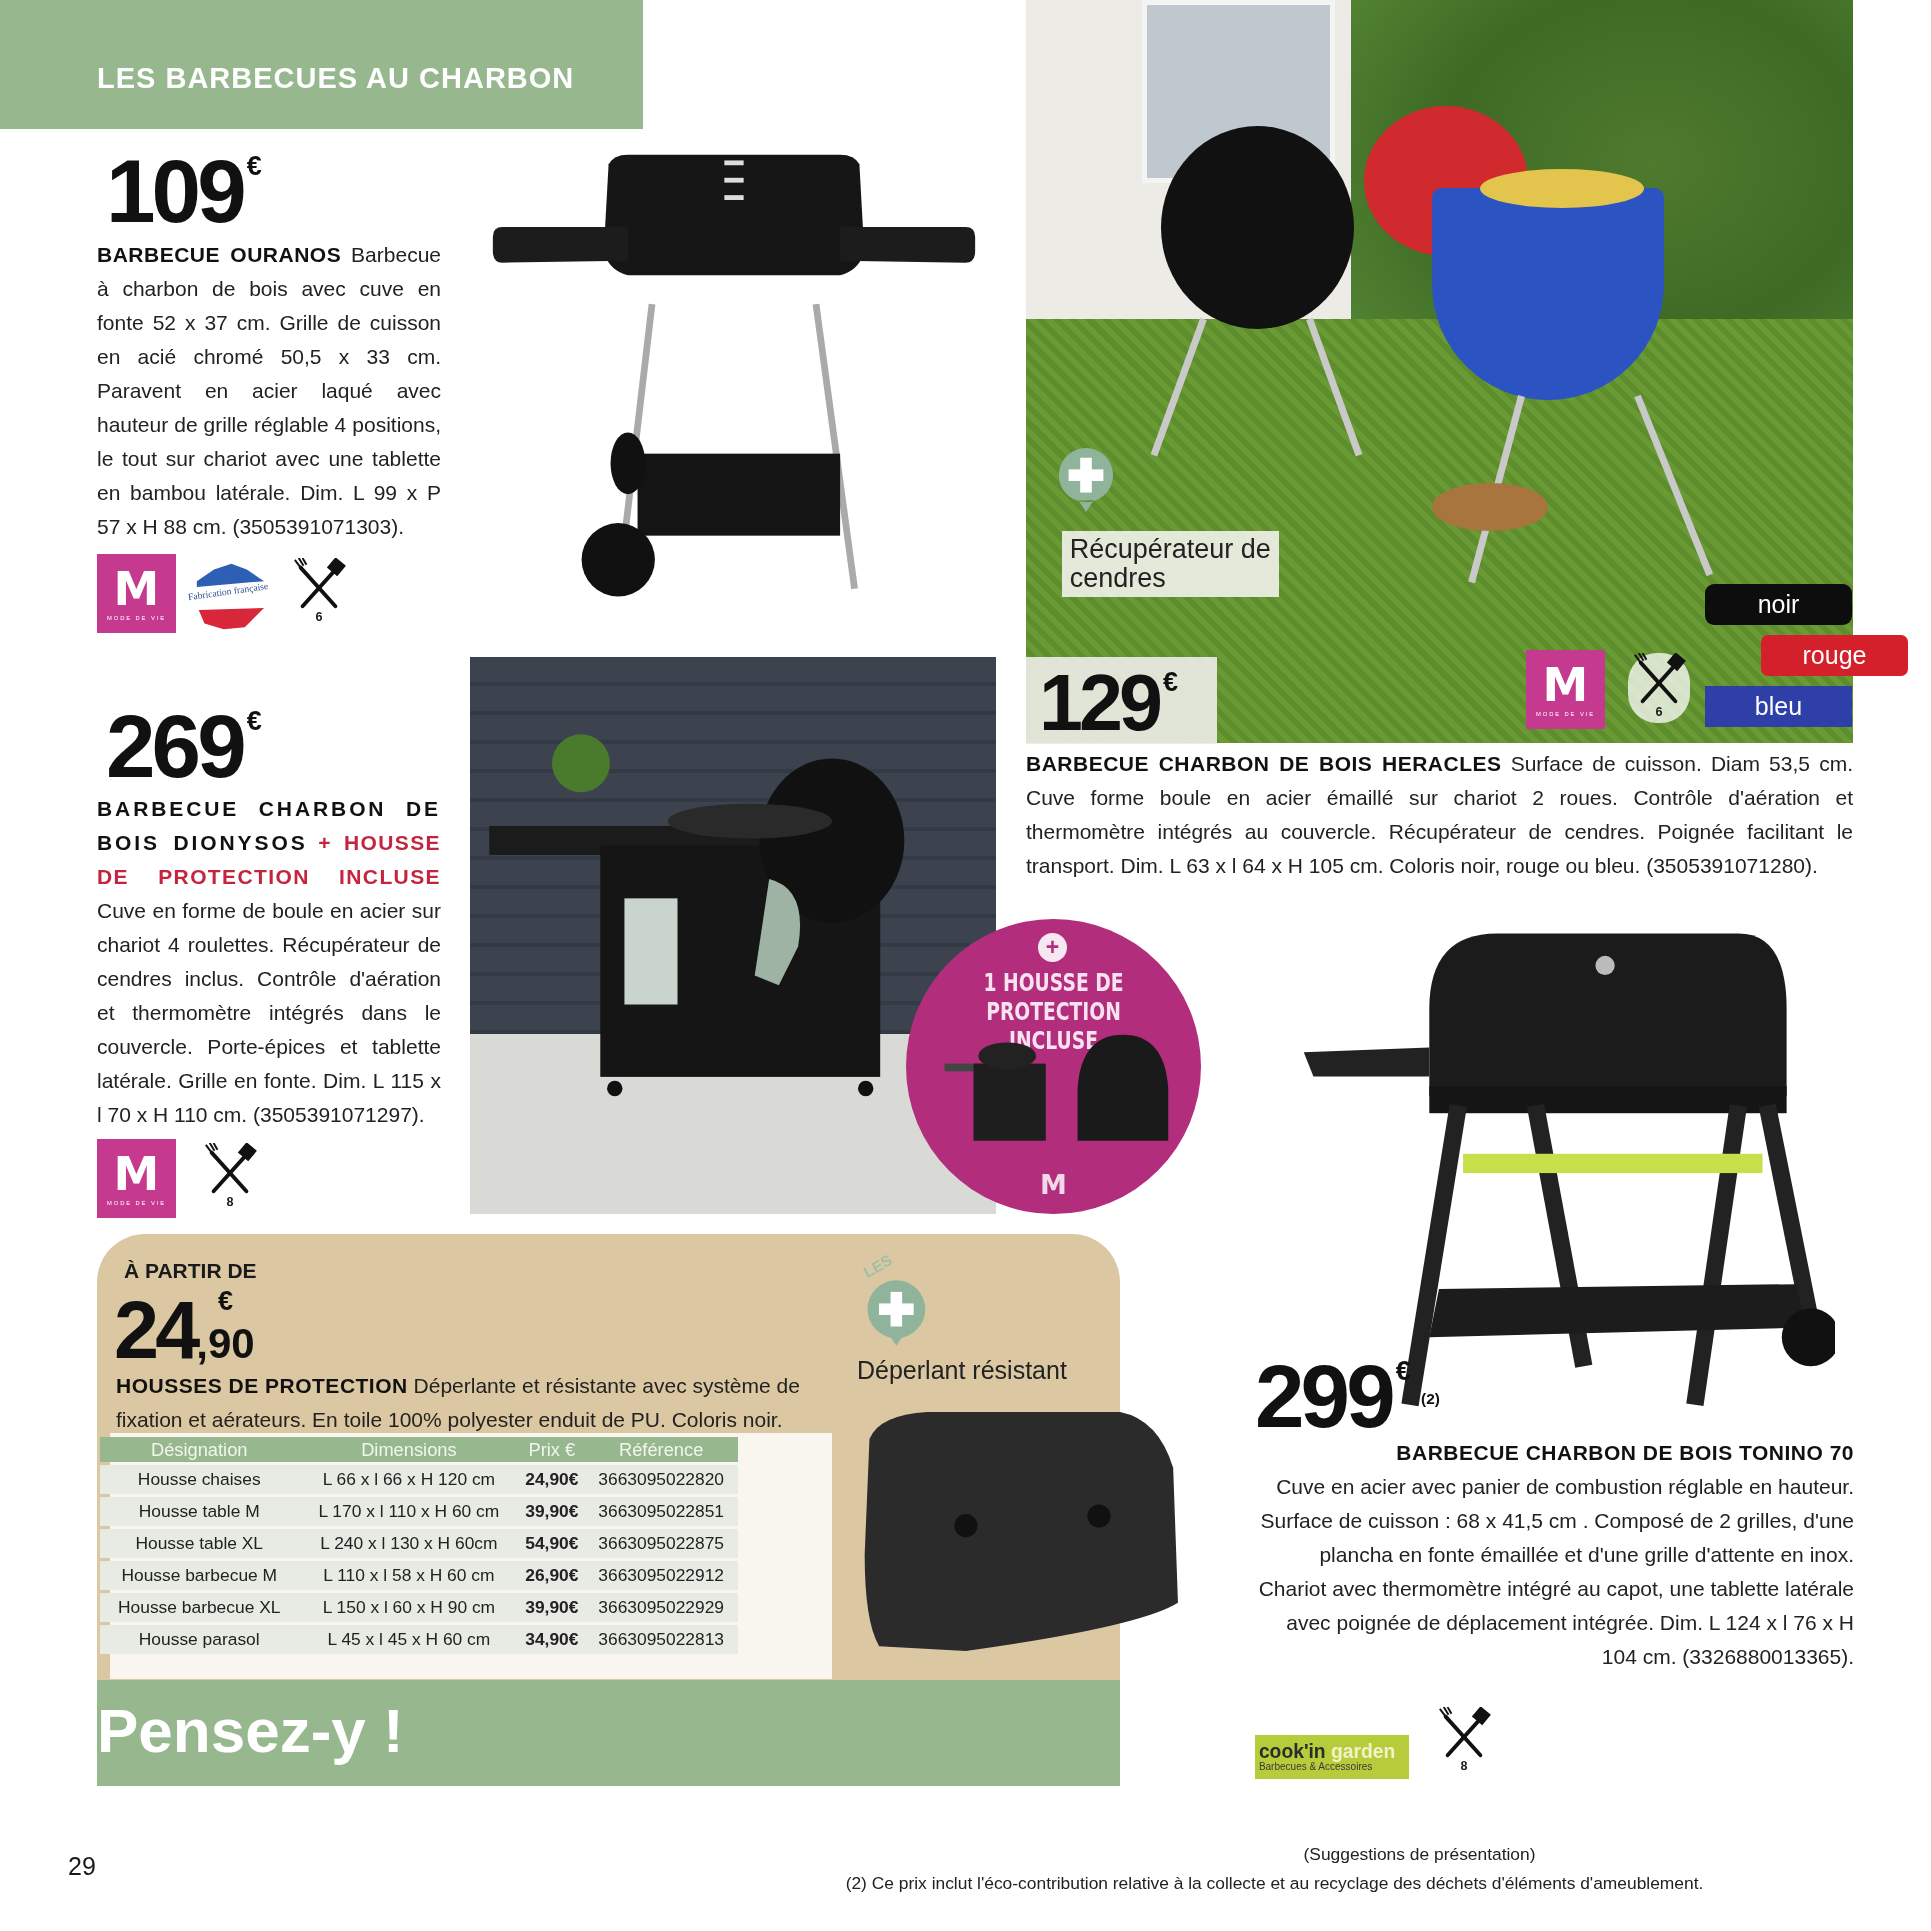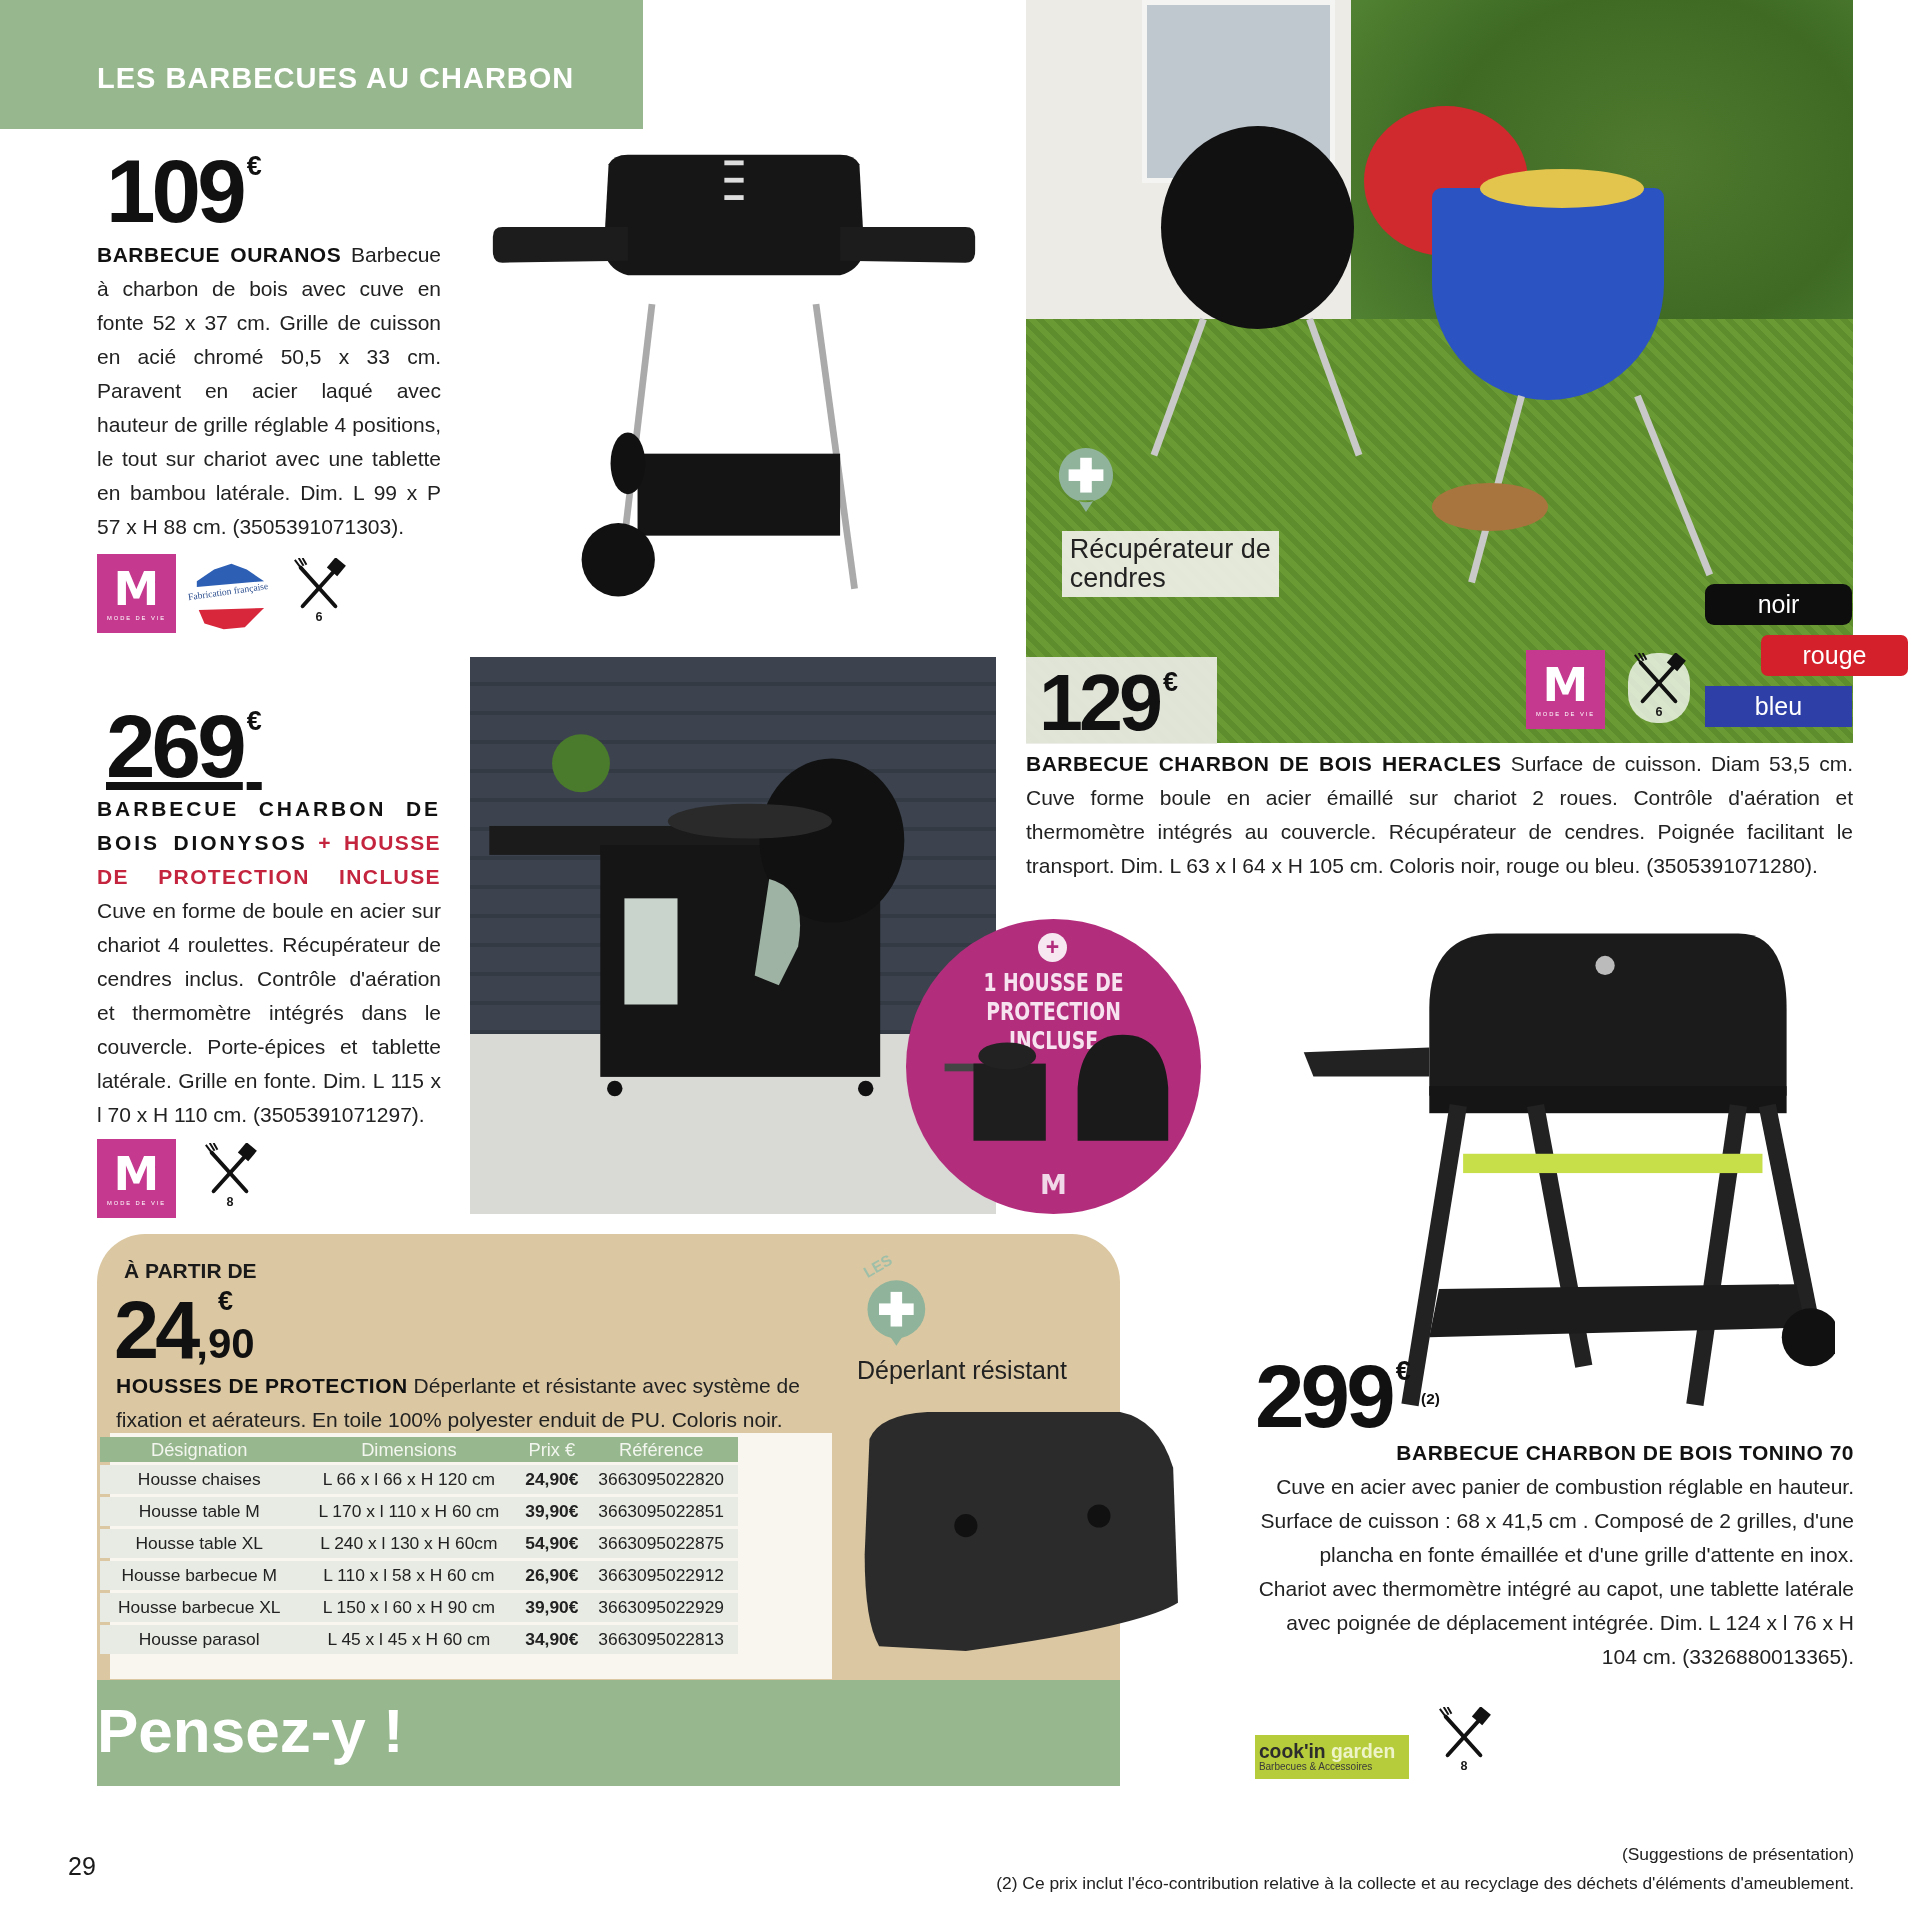--- a/index.html
+++ b/index.html
@@ -64,21 +64,21 @@
   .table-frame { left: 110px; top: 1433px; width: 722px; height: 246px; background: #f8f6ef; }
 
   .deperlant-plus { left: 854px; top: 1253px; width: 77px; height: 97px; }
 
   
   .cookin { width: 154px; height: 44px; background: #b6cc3a; display: flex; flex-direction: column; justify-content: center; padding-left: 3.9px; }
   .cookin .a { font-size: 19.3px; font-weight: bold; color: #2c2c2c; line-height: 1; }
   .cookin .a span { color: #eef4c8; }
   .cookin .b { font-size: 10px; color: #3a3a3a; }
 
-  .footer-note { font-size: 17.4px; color: #222; text-align: right; }
+  .footer-note { font-size: 17.4px; color: #222; text-align: center; }
 </style>
 </head>
 <body>
 
 <div class="abs header-band"></div>
 <div class="abs header-title">LES BARBECUES AU CHARBON</div>
 
 <div class="abs price" style="left:106px; top:147px; font-size:89px;">
   <span>109</span><span class="cur">€</span>
 </div>
@@ -123,21 +123,21 @@
     <path d="M10 95 Q10 85 20 85 L150 85 L150 120 L20 122 Q10 122 10 110 Z" fill="#1c1c1c"></path>
     <path d="M370 85 L500 85 Q510 85 510 95 L510 110 Q510 122 500 122 L370 120 Z" fill="#1c1c1c"></path>
     <line x1="175" y1="165" x2="145" y2="420" stroke="#aaa" stroke-width="7"></line>
     <line x1="345" y1="165" x2="385" y2="460" stroke="#aaa" stroke-width="7"></line>
     <rect x="160" y="320" width="210" height="85" fill="#141414"></rect>
     <ellipse cx="150" cy="330" rx="18" ry="32" fill="#111"></ellipse>
     <circle cx="140" cy="430" r="38" fill="#111"></circle>
   </svg>
 </div>
 
-<div class="abs price" style="left:106px; top:702px; font-size:89px;text-decoration:underline;">
+<div class="abs price" style="left:106px; top:702px; font-size:89px;">
   <span>269</span><span class="cur">€</span>
 </div>
 <div class="abs desc" style="left:97px; top:792px; width:344px;">
   <b style="letter-spacing:2.9px;">BARBECUE CHARBON DE BOIS DIONYSOS</b>
   <span class="red">+ HOUSSE DE PROTECTION INCLUSE</span>
   <span>Cuve en forme de boule en acier sur chariot 4 roulettes. Récupérateur de cendres inclus. Contrôle d'aération et thermomètre intégrés dans le couvercle. Porte-épices et tablette latérale. Grille en fonte. Dim. L 115 x l 70 x H 110 cm. (3505391071297).</span>
 </div>
 <div class="abs mdv-logo" style="left:97px; top:1139px;">
   <span class="mm">M</span>
   <span class="sub">MODE DE VIE</span>

